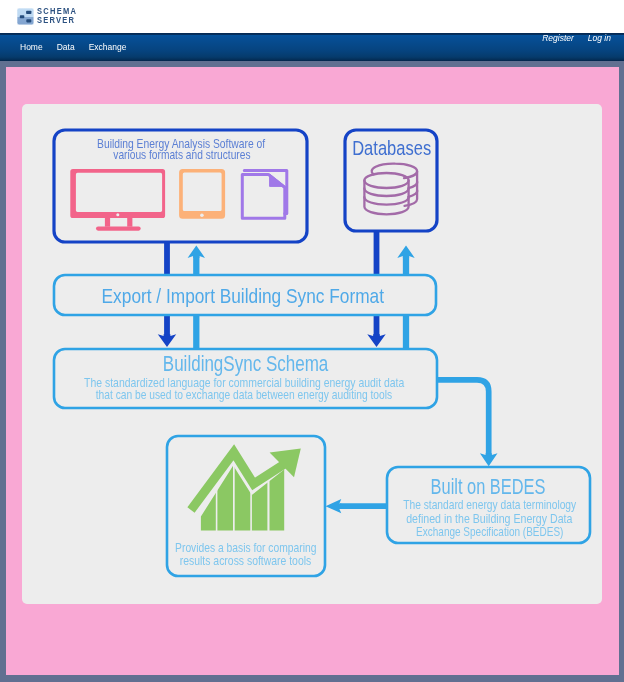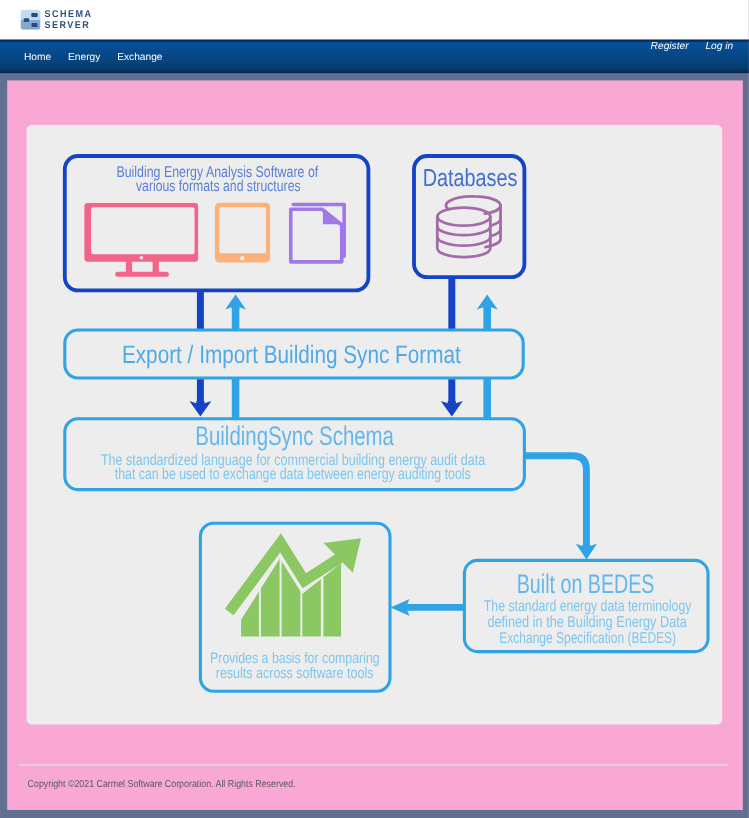--- a/index.html
+++ b/index.html
@@ -63,21 +63,21 @@
       <span class="logo-text">
         <span>SCHEMA</span>
         <span>SERVER</span>
       </span>
     </a>
   </div>
 
   <div class="navbar">
     <div class="nav-left">
       <a class="nav-item" href="#">Home</a>
-      <a class="nav-item" href="#">Energy</a>
+      <a class="nav-item" href="#">Data</a>
       <a class="nav-item" href="#">Exchange</a>
     </div>
     <div class="nav-right">
       <a class="nav-item" href="#">Register</a>
       <a class="nav-item" href="#">Log in</a>
     </div>
   </div>
 
   <div class="container">
     <div class="content">
@@ -183,18 +183,15 @@
       <path d="M178.9 412.5 L211.2 361.4 L229.8 391 L262.2 365.4 L262.2 426.5 L178.9 426.5 Z" fill="#8bc863" mask="url(#barGaps)"></path>
       <path d="M169 406 L211.8 348.3 L231.6 379.9 L264 359" fill="none" stroke="#8bc863" stroke-width="9" stroke-linejoin="miter"></path>
       <polygon points="278.8 344.6 247.6 348.6 272 373.2" fill="#8bc863"></polygon>
     </g>
     <text x="153.1" y="448.1" textLength="141.3" lengthAdjust="spacingAndGlyphs" class="t-cb">Provides a basis for comparing</text>
     <text x="157.8" y="460.8" textLength="131.4" lengthAdjust="spacingAndGlyphs" class="t-cb">results across software tools</text>
   </g>
 </svg>
       </div>
     </div>
-    <div class="footer">
-      <p>Copyright ©2021 Carmel Software Corporation. All Rights Reserved.</p>
-    </div>
   </div>
 
 </div>
 
 </body></html>

